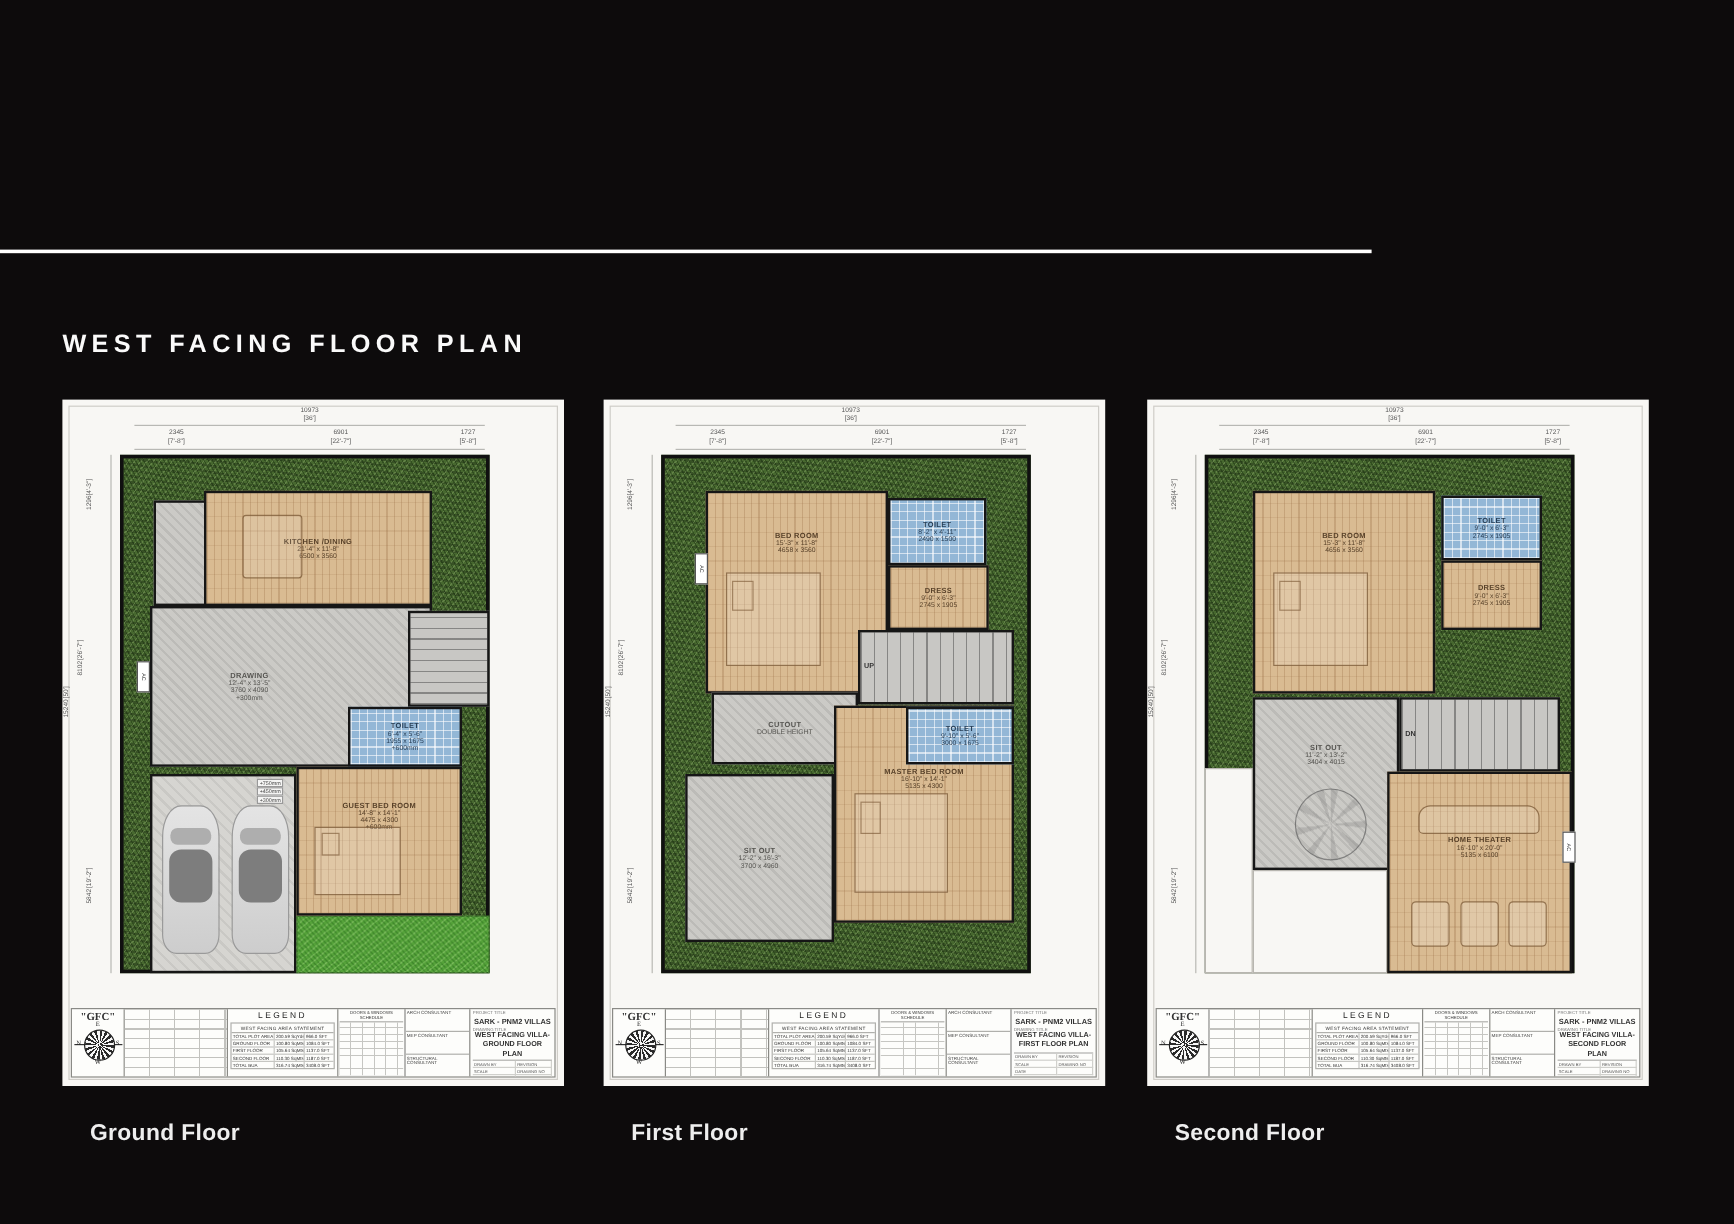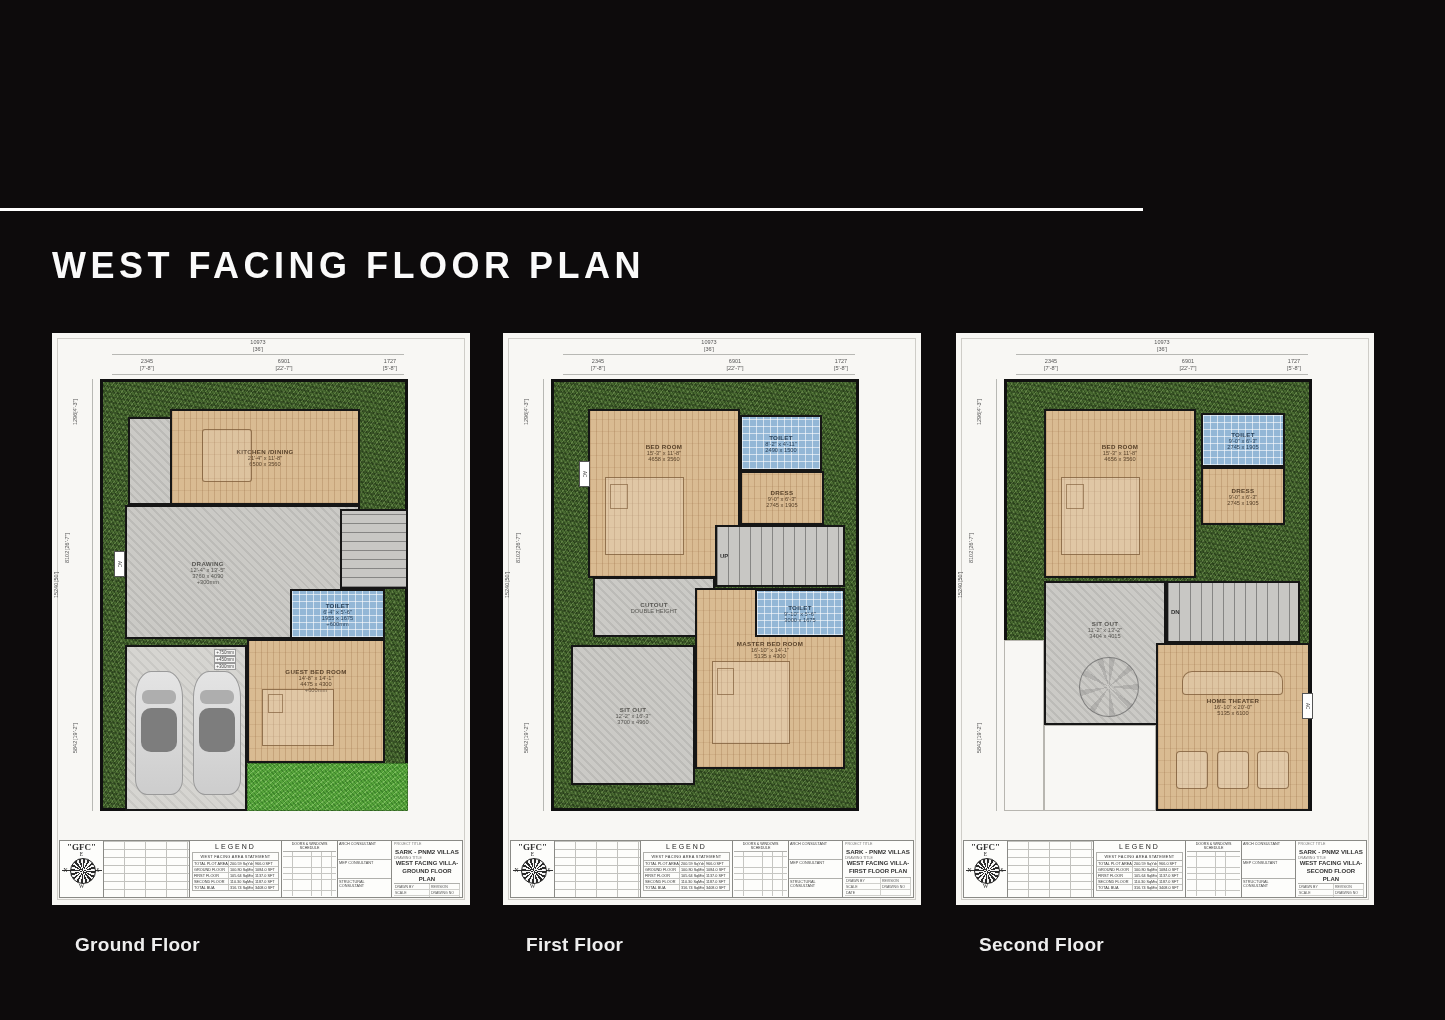--- a/index.html
+++ b/index.html
@@ -1,19 +1,19 @@
 <!DOCTYPE html>
 <html><head>
 <meta charset="utf-8">
 <style>
   html,body{margin:0;padding:0;background:#0d0b0c;}
   .stage{position:relative;width:1445px;height:1020px;background:#0d0b0c;overflow:hidden;
          font-family:"Liberation Sans",sans-serif;}
   .topline{position:absolute;left:0;top:208px;width:1143px;height:3px;background:#ffffff;}
-  .page-title{position:absolute;left:52px;top:245px;margin:0;font-size:36px;font-weight:600;
+  .page-title{position:absolute;left:52px;top:275px;margin:0;font-size:21px;font-weight:600;
               letter-spacing:4.5px;color:#fafafa;white-space:nowrap;text-align:center;}
   #plans{position:absolute;inset:0;}
 
   
   .plan-card{position:absolute;top:333px;width:418px;height:572px;background:#f8f7f4;}
   .card-0{left:52px}.card-1{left:503px}.card-2{left:956px}
   .sheet-frame{position:absolute;inset:5px;border:1px solid #cfcdc8;pointer-events:none;}
 
   
   .dim{position:absolute;display:flex;flex-direction:column;align-items:center;

